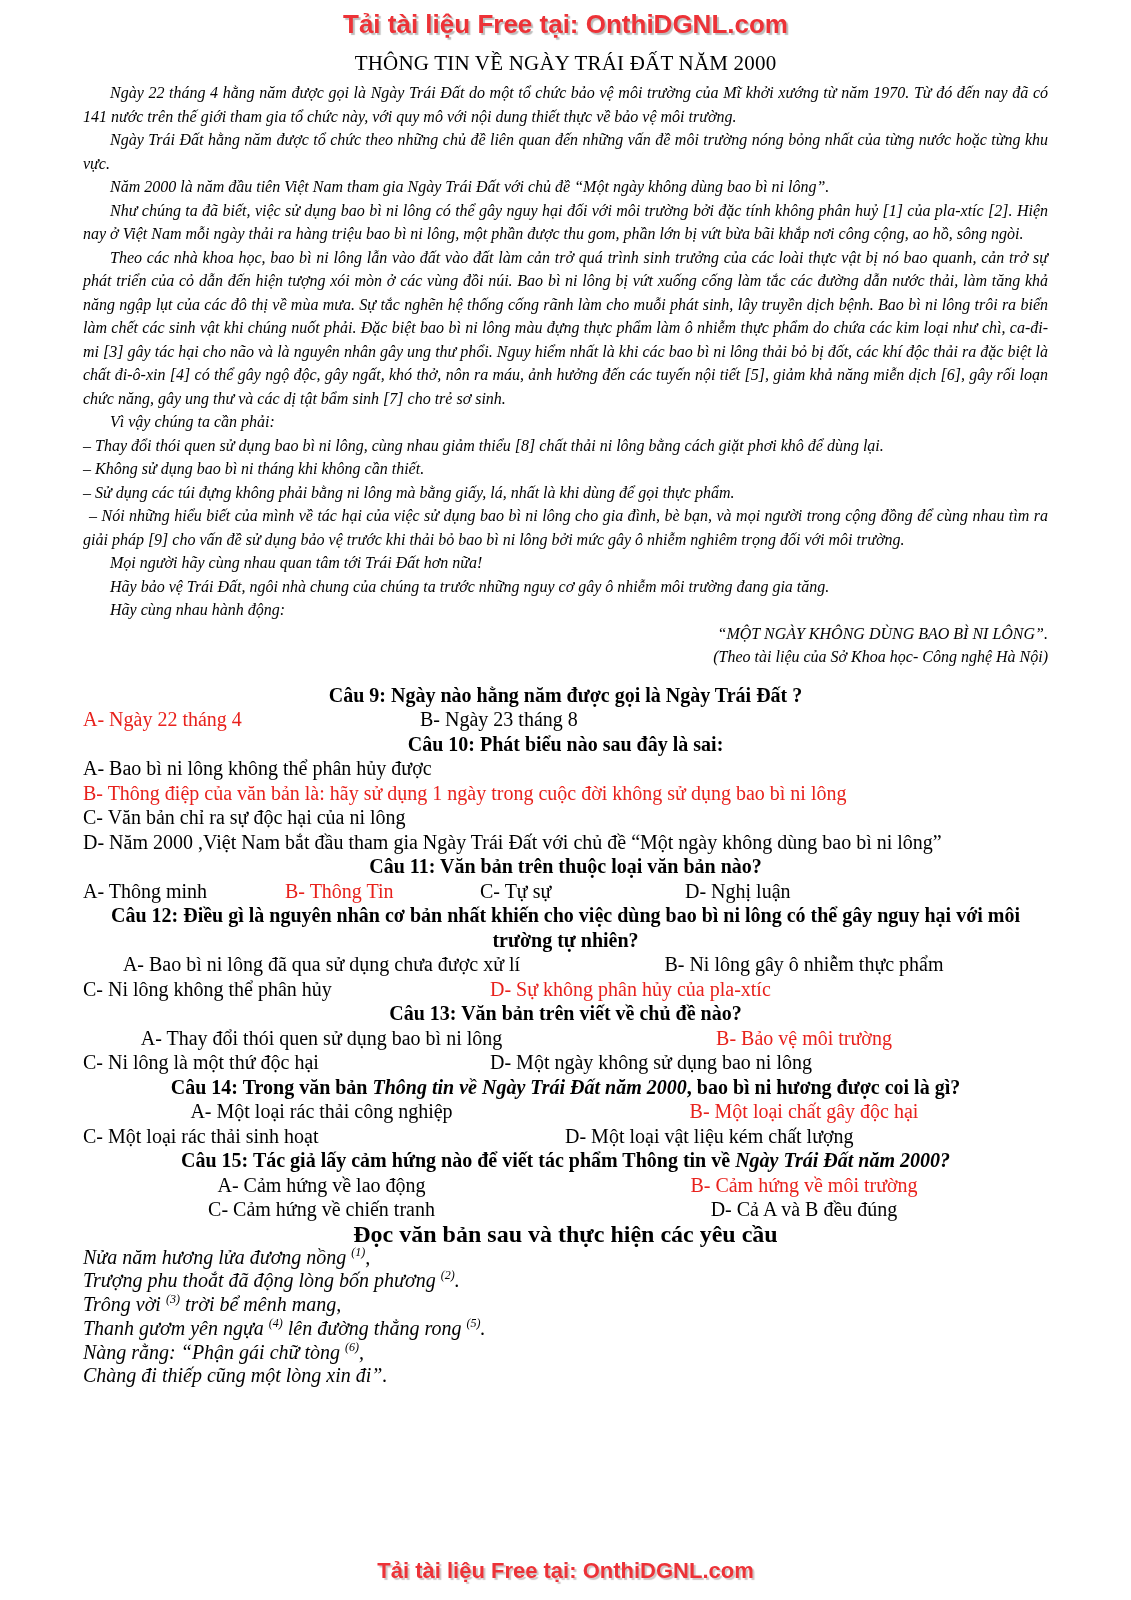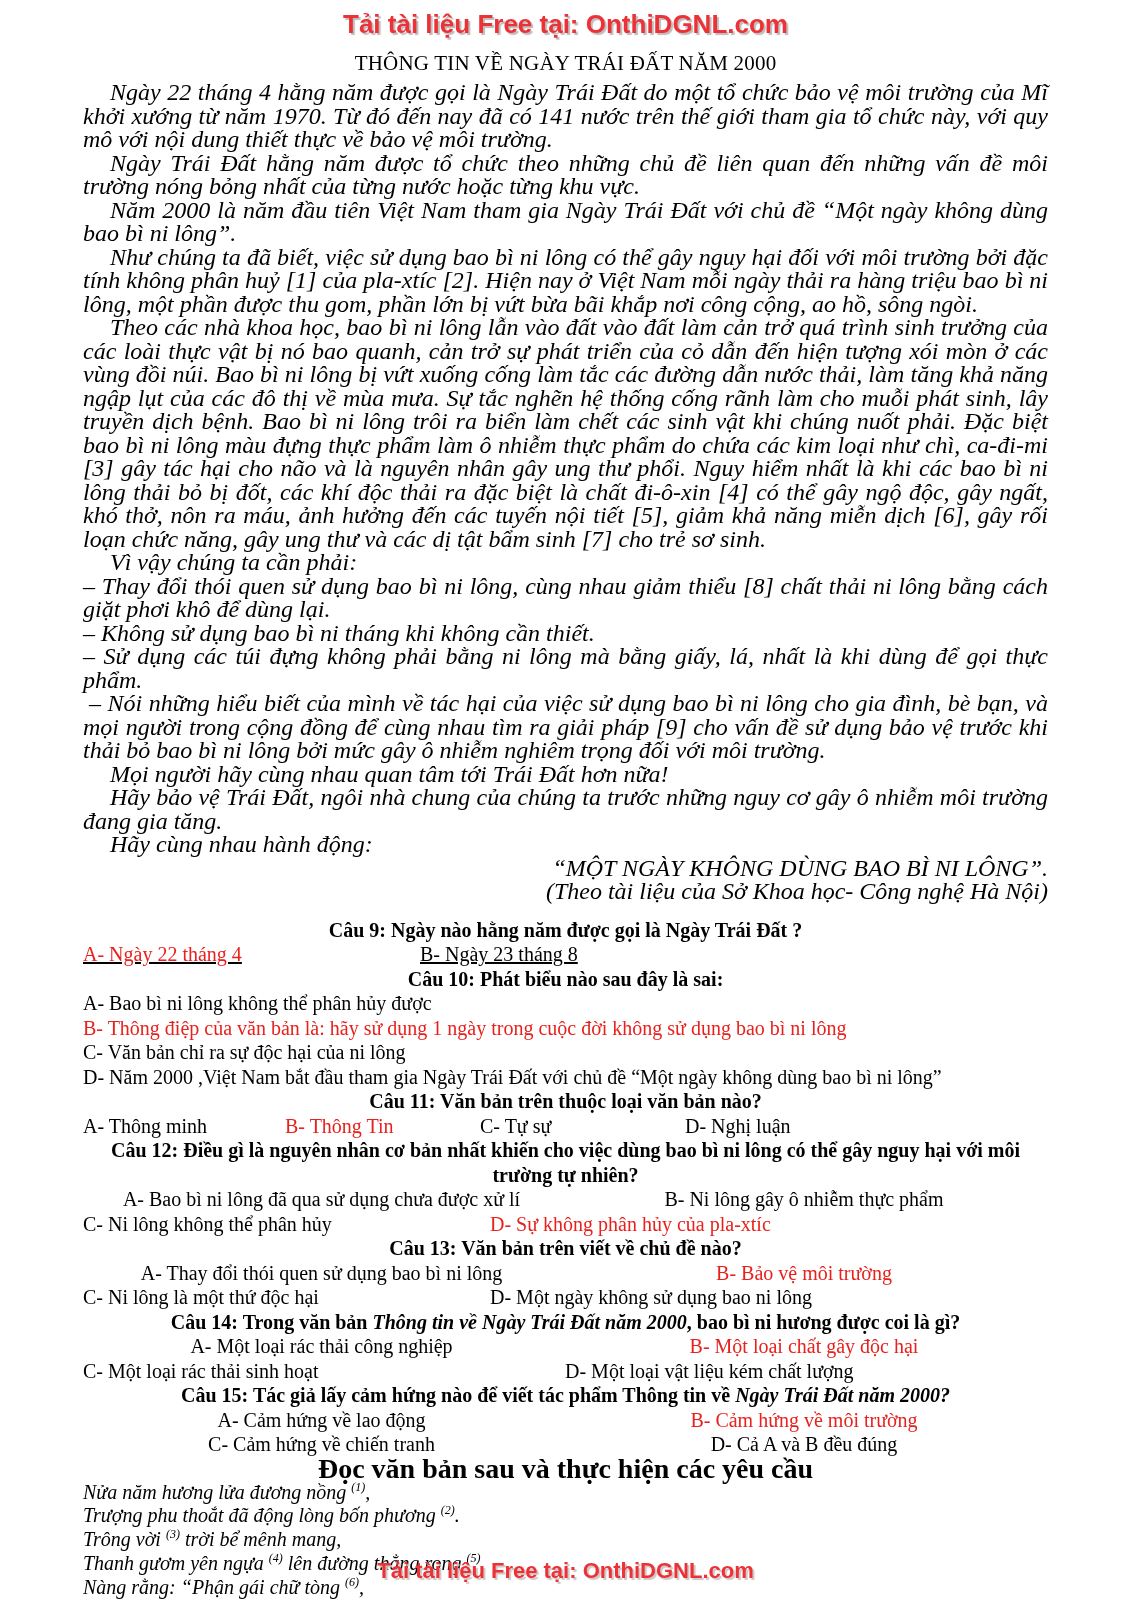--- a/index.html
+++ b/index.html
@@ -11,38 +11,38 @@
   .banner{
     font-family:Liberation Sans, sans-serif;
     font-weight:bold;color:var(--banner-red,#ed3237);text-align:center;
   }
   .banner.top{font-size:26px;padding-top:9px;text-shadow:2px 2px 1px #bdbdbd;}
   .banner.bottom{position:absolute;top:1558px;left:0;right:0;font-size:22px;text-shadow:2px 2px 1px #cfc6c6;}
   .doc-title{
     font-size:21px;font-weight:normal;text-align:center;margin:11px 0 5px 0;
     letter-spacing:.2px;
   }
-  .article{margin:0 83px;font-style:italic;font-size:24px;line-height:23.5px;text-align:justify;}
+  .article{margin:0 83px;font-style:italic;font-size:16px;line-height:23.5px;text-align:justify;}
   .article p{margin:0;}
   .article p.ind{text-indent:27px;}
   .article p.dash{text-indent:0;}
   .article p.dash-sp{text-indent:6px;}
   .article p.right{text-align:right;}
   .questions{margin:14px 83px 0 83px;font-size:20px;line-height:24.5px;}
   .qtitle{font-weight:bold;margin:0;text-align:center;}
   .qtitle .it{font-style:italic;}
   .row{display:grid;margin:0;}
-  .cols-337{grid-template-columns:337px 1fr;text-decoration:underline;}
+  .cols-337{grid-template-columns:337px 1fr;}
   .cols-477{grid-template-columns:477px 1fr;text-align:center;}
   .cols-407{grid-template-columns:407px 1fr;}
   .cols-482{grid-template-columns:482px 1fr;}
   .cols-q11{grid-template-columns:202px 195px 205px 1fr;}
   .opt{display:block;margin:0;}
   .opt.red{color:var(--answer-red,#e8211c);}
-  .reading-block{margin:0 83px;font-size:28px;line-height:24px;}
+  .reading-block{margin:0 83px;font-size:24px;line-height:24px;}
   .poem{margin:0 83px;font-style:italic;font-size:20px;line-height:23.8px;}
   .poem p{margin:0;}
   sup{font-size:12px;line-height:0;}
 </style>
 </head>
 <body>
 
 <div class="banner top">Tải tài liệu Free tại: OnthiDGNL.com</div>
 
 <h1 class="doc-title">THÔNG TIN VỀ NGÀY TRÁI ĐẤT NĂM 2000</h1>

